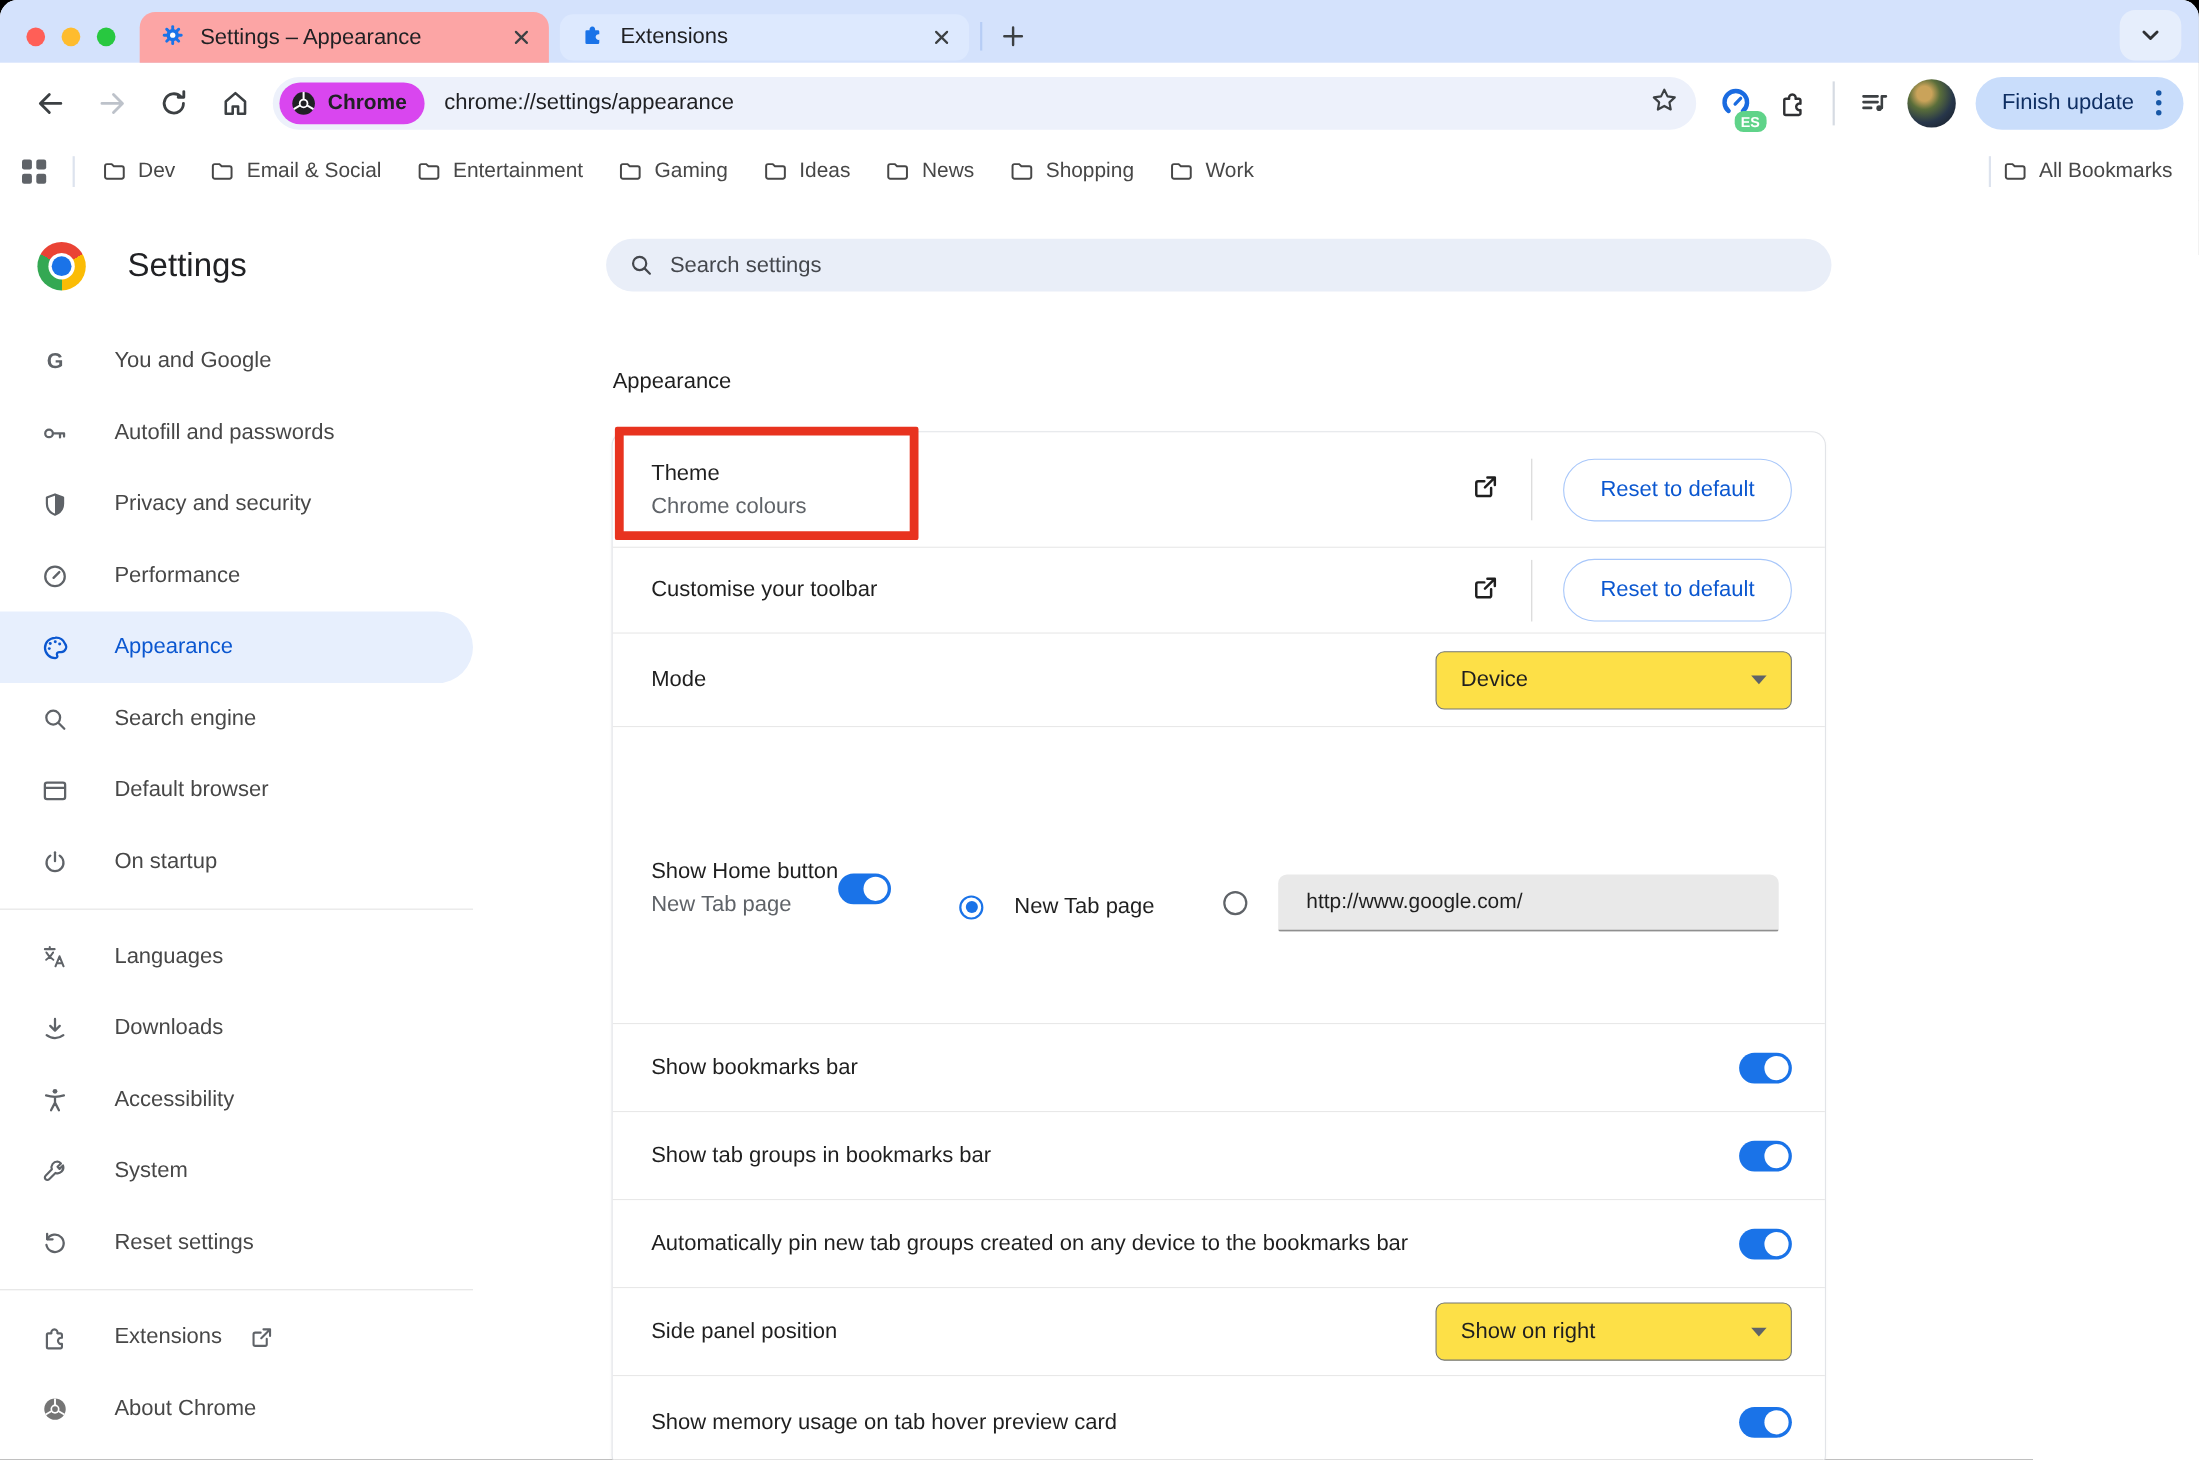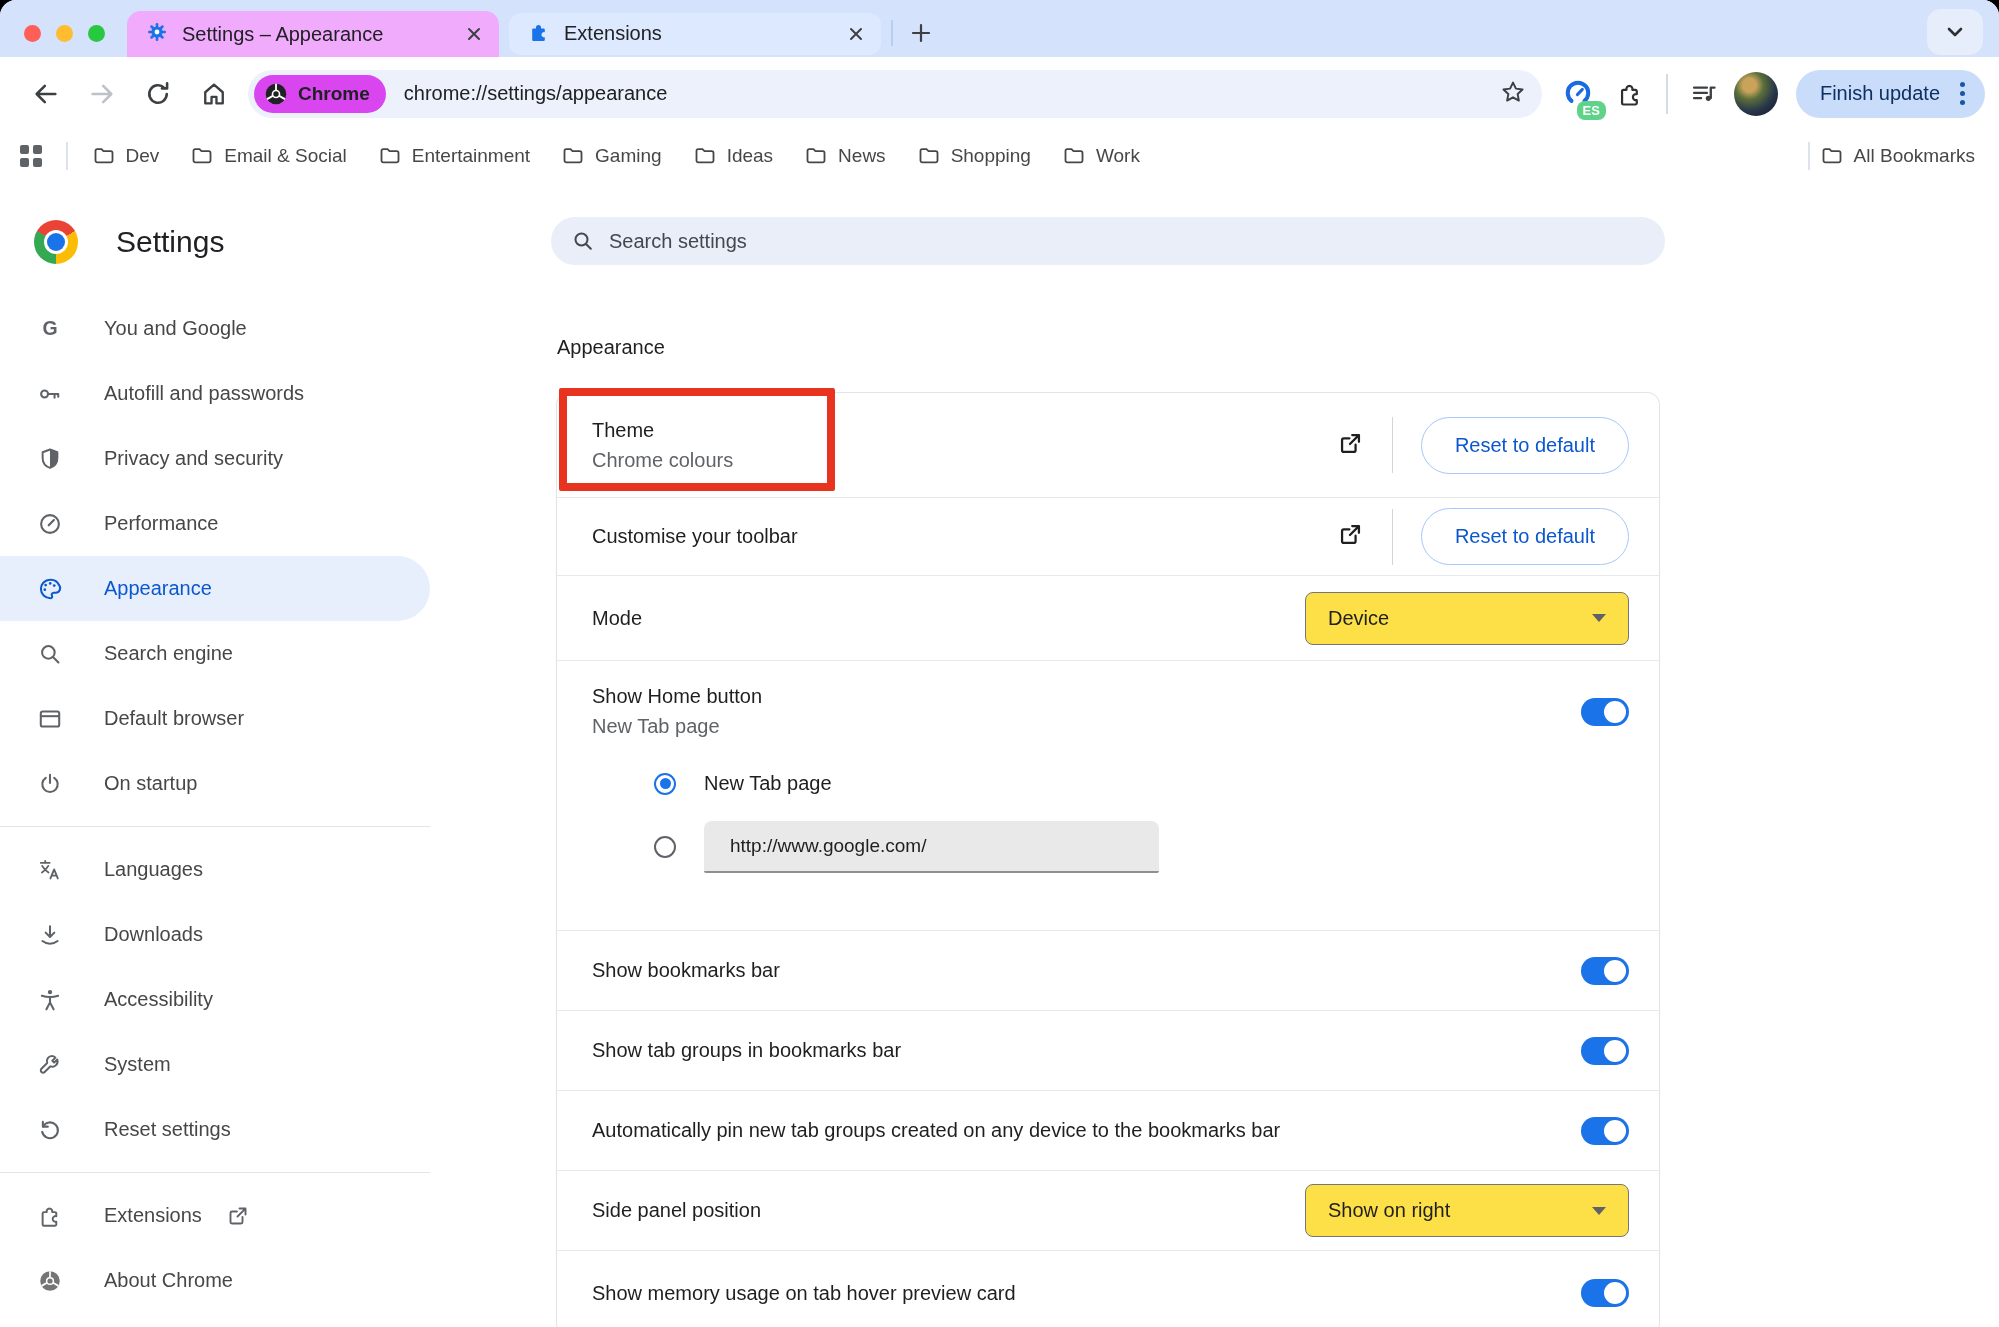--- a/index.html
+++ b/index.html
@@ -7,21 +7,21 @@
     font-family:"Liberation Sans","DejaVu Sans",sans-serif; color:#1f1f1f; }
   .window { width:1999px; height:1327px; border-radius:16px 16px 0 0; overflow:hidden;
     background:#fff; display:flex; flex-direction:column; }
 
   
   .tabstrip { height:57px; background:#d4e2fc; display:flex; align-items:flex-end; flex:0 0 auto; position:relative; }
   .traffic { display:flex; gap:15px; align-items:center; padding:0 22px 0 24px; height:46px; margin-bottom:0; align-self:center; margin-top:10px; }
   .tl { width:17px; height:17px; border-radius:50%; display:block; }
   .tl.red{ background:#ff5f57; } .tl.yellow{ background:#febc2e; } .tl.green{ background:#28c840; }
   .tab { display:flex; align-items:center; height:46px; width:372px; padding:0 12px 0 18px; }
-  .tab.active { background:#f0abfc; border-radius:14px 14px 0 0; }
+  .tab.active { background:#fca5a5; border-radius:14px 14px 0 0; }
   .tab.inactive { background:#dde9fe; border-radius:12px; height:42px; align-self:center; margin-top:10px; margin-left:10px; }
   .tab-title { font-size:20px; color:#202124; margin-left:13px; flex:1; white-space:nowrap; overflow:hidden; }
   .tab-close { width:26px; height:26px; display:flex; align-items:center; justify-content:center; }
   .strip-div { width:2px; height:26px; background:#b6cdf5; margin:0 10px; align-self:center; margin-top:8px; }
   .newtab { width:36px; height:36px; display:flex; align-items:center; justify-content:center; align-self:center; margin-top:8px; background:none; border:none; }
   .tabsearch { margin-left:auto; align-self:center; margin-top:6px; margin-right:16px; width:56px; height:46px;
     border-radius:14px; background:#e6eefc; display:flex; align-items:center; justify-content:center; }
   .ic { display:block; }
 
   
@@ -92,21 +92,21 @@
     padding:0 22px; margin-left:auto; background:#fde047; }
   .dropdown .dvalue { font-size:20px; color:#1f1f1f; flex:1; text-align:left; }
   .caret { width:0; height:0; border-left:7px solid transparent; border-right:7px solid transparent; border-top:8px solid #5f6368; }
   .toggle { width:48px; height:28px; border-radius:14px; background:#1a73e8; position:relative; flex:0 0 auto; }
   .toggle .thumb { position:absolute; top:3px; right:3px; width:22px; height:22px; border-radius:50%; background:#fff; }
   .radio { width:22px; height:22px; border-radius:50%; border:2.5px solid #5f6368; position:relative; flex:0 0 auto; }
   .radio.checked { border-color:#1a73e8; }
   .radio.checked::after { content:""; position:absolute; inset:3.5px; border-radius:50%; background:#1a73e8; }
   .url-input { width:455px; height:52px; background:#e9e9e9; border:none; border-bottom:2px solid #8f8f8f;
     border-radius:8px 8px 2px 2px; padding:0 26px; font-size:19px; color:#1f1f1f; font-family:inherit; }
-  .row-home { flex-direction:column; align-items:stretch; padding-top:24px; height:270px; }
+  .row-home { align-items:stretch; padding-top:24px; height:270px; }
   .home-head { display:flex; align-items:center; }
   .radio-row { display:flex; align-items:center; gap:28px; margin-left:62px; }
   .red-box { position:absolute; left:2px; top:-5px; width:276px; height:103px; border:8px solid #e8331f;
     border-radius:2px; pointer-events:none; z-index:5; }
 </style>
 </head>
 <body>
 
 <div class="window">
 

